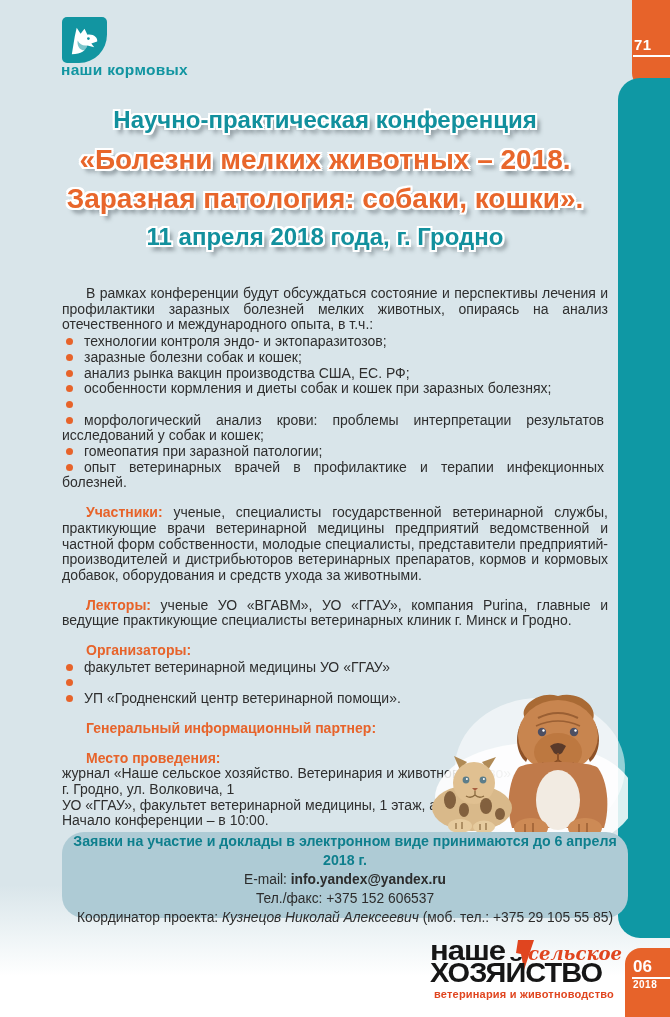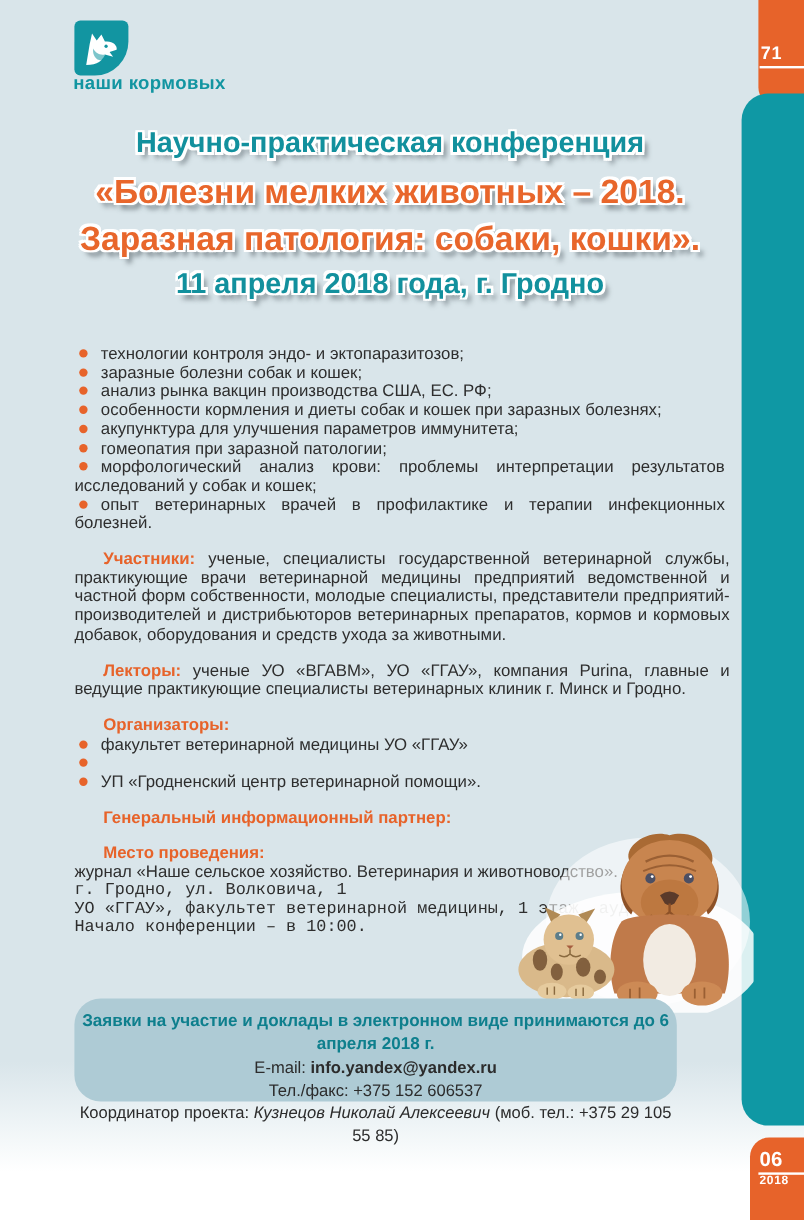--- a/index.html
+++ b/index.html
@@ -48,28 +48,28 @@
   .content { position:absolute; left:62px; top:286px; width:546px;
     font-size:14px; line-height:15.7px; color:#2e2e2e; }
   .para { margin:0; text-align:justify; }
   .indent { text-indent:24px; }
   .gap { margin-top:14px; }
   .label { color:#e7632a; font-weight:bold; }
   ul.dotlist { list-style:none; margin:1px 4px 0 0; padding:0; }
   ul.dotlist li { text-align:justify; }
   .dot { display:inline-block; width:7px; height:7px; border-radius:50%;
     background:#e7632a; margin:0 11px 1px 4px; }
-  .venue-line { margin:0;font-family:Liberation Mono, monospace; }
+  .venue-line { margin:0; }
 
   
   .animals { position:absolute; left:430px; top:688px; width:198px; height:156px; }
 
   
-  .contact-box { position:absolute; left:62px; top:832px; width:502px; height:86px;
-    background:#aecbd5; border-radius:22px; text-align:center; padding-top:10px;
+  .contact-box { position:absolute; left:62px; top:832px; width:566px; height:86px;
+    background:#aecbd5; border-radius:22px; text-align:center; 
     font-size:13.8px; color:#2c2c2c; line-height:19px; }
   .contact-box .deadline { color:#0e7f8d; font-weight:bold; font-size:14.2px; }
   .contact-box .email { font-weight:bold; }
   .contact-box .coord-name { font-style:italic; }
 
   
   .mag-logo { position:absolute; left:428px; top:936px; width:182px; height:78px; }
   .mag-word1 { position:absolute; left:2px; top:0; font-weight:bold; font-size:31px;
     letter-spacing:-1px; color:#161616; line-height:1; transform:scaleY(0.92); transform-origin:top left; }
   .mag-bolt { position:absolute; left:88px; top:4px; }
@@ -107,29 +107,30 @@
 
   <div class="title-block">
     <div class="t-teal t1">Научно-практическая конференция</div>
     <div class="t-orange t2">«Болезни мелких животных – 2018.</div>
     <div class="t-orange t3">Заразная патология: собаки, кошки».</div>
     <div class="t-teal t4">11 апреля 2018 года, г. Гродно</div>
   </div>
 
   <div class="content">
 
+    <p class="para indent">В рамках конференции будут обсуждаться состояние и перспективы лечения и профилактики заразных болезней мелких животных, опираясь на анализ отечественного и международного опыта, в т.ч.:</p>
 
     <ul class="dotlist">
       <li><span class="dot"></span><span>технологии контроля эндо- и эктопаразитозов;</span></li>
       <li><span class="dot"></span><span>заразные болезни собак и кошек;</span></li>
       <li><span class="dot"></span><span>анализ рынка вакцин производства США, ЕС. РФ;</span></li>
       <li><span class="dot"></span><span>особенности кормления и диеты собак и кошек при заразных болезнях;</span></li>
-      <li><span class="dot"></span><span>акупунктура для улучшения параметров иммунитета;</span></li>
+      <li><span class="dot"></span></li>
+      <li><span class="dot"></span><span>морфологический анализ крови: проблемы интерпретации результатов исследований у собак и кошек;</span></li>
       <li><span class="dot"></span><span>гомеопатия при заразной патологии;</span></li>
-      <li><span class="dot"></span><span>морфологический анализ крови: проблемы интерпретации результатов исследований у собак и кошек;</span></li>
       <li><span class="dot"></span><span>опыт ветеринарных врачей в профилактике и терапии инфекционных болезней.</span></li>
     </ul>
 
     <p class="para indent gap"><span class="label">Участники:</span> <span>ученые, специалисты государственной ветеринарной службы, практикующие врачи ветеринарной медицины предприятий ведомственной и частной форм собственности, молодые специалисты, представители предприятий-производителей и дистрибьюторов ветеринарных препаратов, кормов и кормовых добавок, оборудования и средств ухода за животными.</span></p>
 
     <p class="para indent gap"><span class="label">Лекторы:</span> <span>ученые УО «ВГАВМ», УО «ГГАУ», компания Purina, главные и ведущие практикующие специалисты ветеринарных клиник г. Минск и Гродно.</span></p>
 
     <p class="para indent gap"><span class="label">Организаторы:</span></p>
     <ul class="dotlist">
       <li><span class="dot"></span><span>факультет ветеринарной медицины УО «ГГАУ»</span></li>
@@ -190,14 +191,23 @@
     </svg>
   </div>
 
   <div class="contact-box">
     <div class="deadline">Заявки на участие и доклады в электронном виде принимаются до 6 апреля 2018 г.</div>
     <div><span>E-mail: </span><span class="email">info.yandex@yandex.ru</span></div>
     <div>Тел./факс: +375 152 606537</div>
     <div><span>Координатор проекта: </span><span class="coord-name">Кузнецов Николай Алексеевич</span><span> (моб. тел.: +375 29 105 55 85)</span></div>
   </div>
 
+  <div class="mag-logo">
+    <div class="mag-word1">наше</div>
+    <svg class="mag-bolt" width="18" height="32" viewBox="0 0 18 32">
+      <path d="M2 0 L18 0 L8 30 L5 14 L0 13 Z" fill="#e0451f"></path>
+    </svg>
+    <div class="mag-script">сельское</div>
+    <div class="mag-word2">ХОЗЯЙСТВО</div>
+    <div class="mag-tagline">ветеринария  и животноводство</div>
+  </div>
 
 </div>
 
 </body></html>

